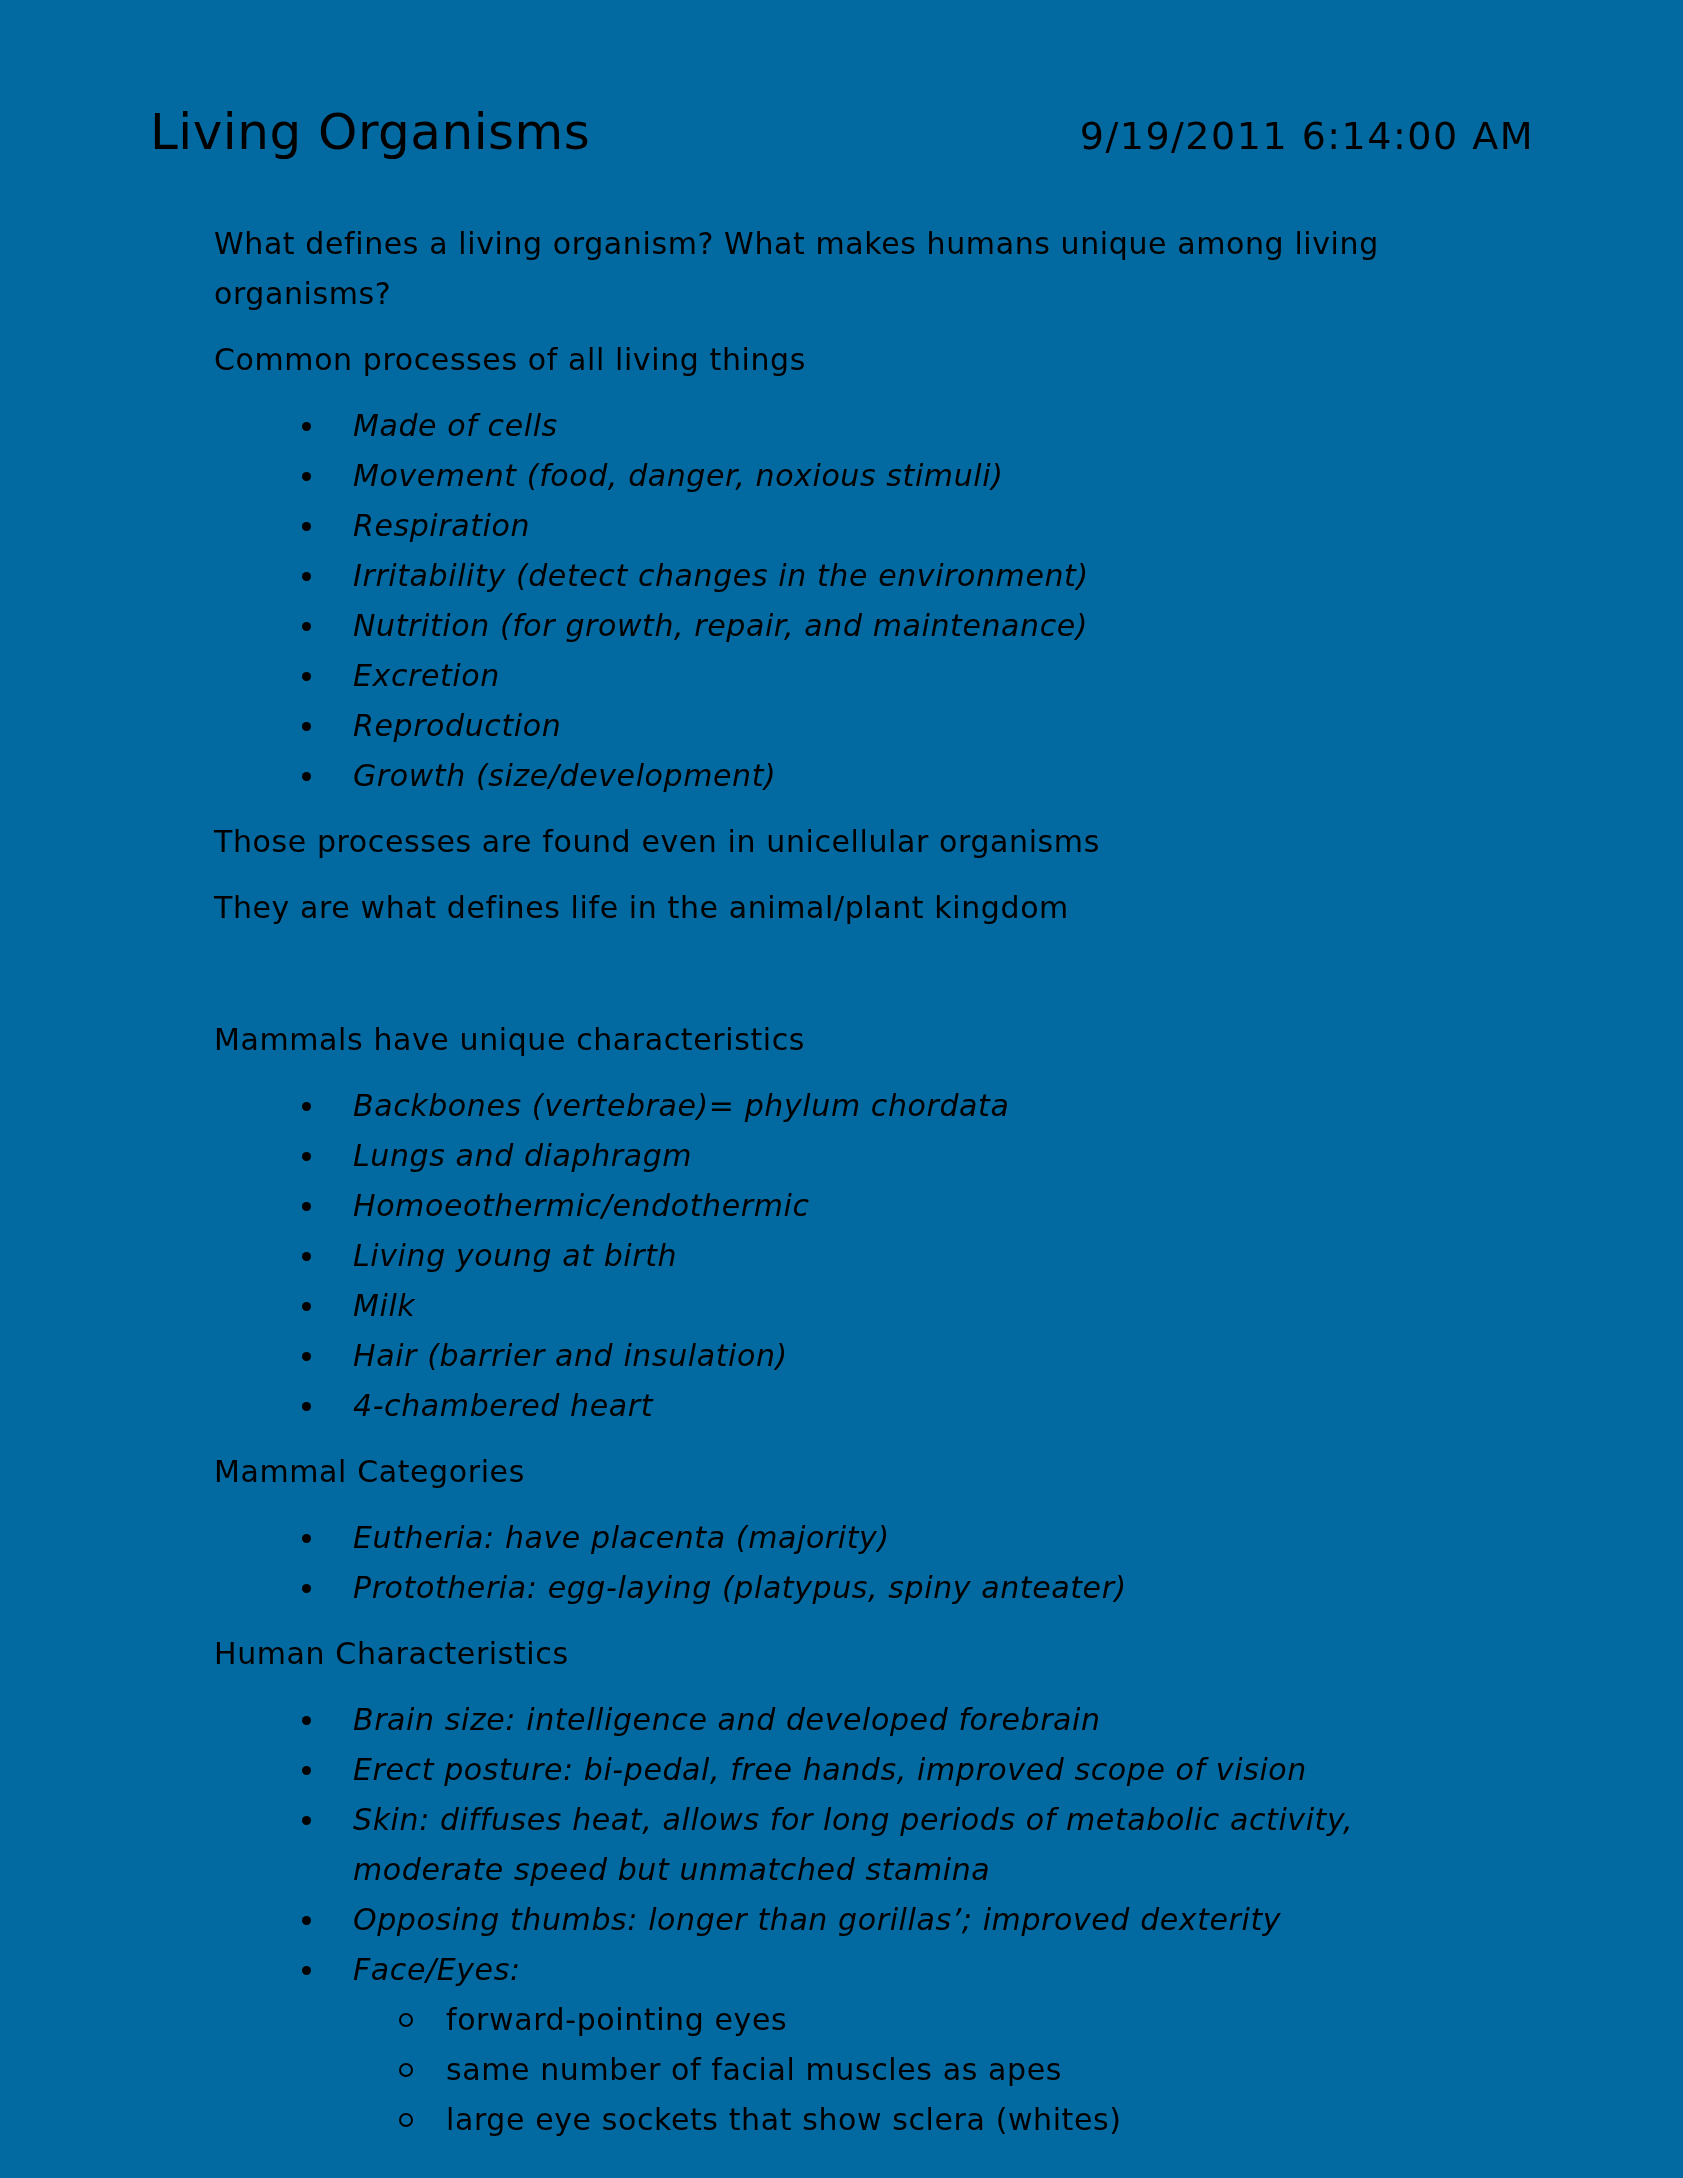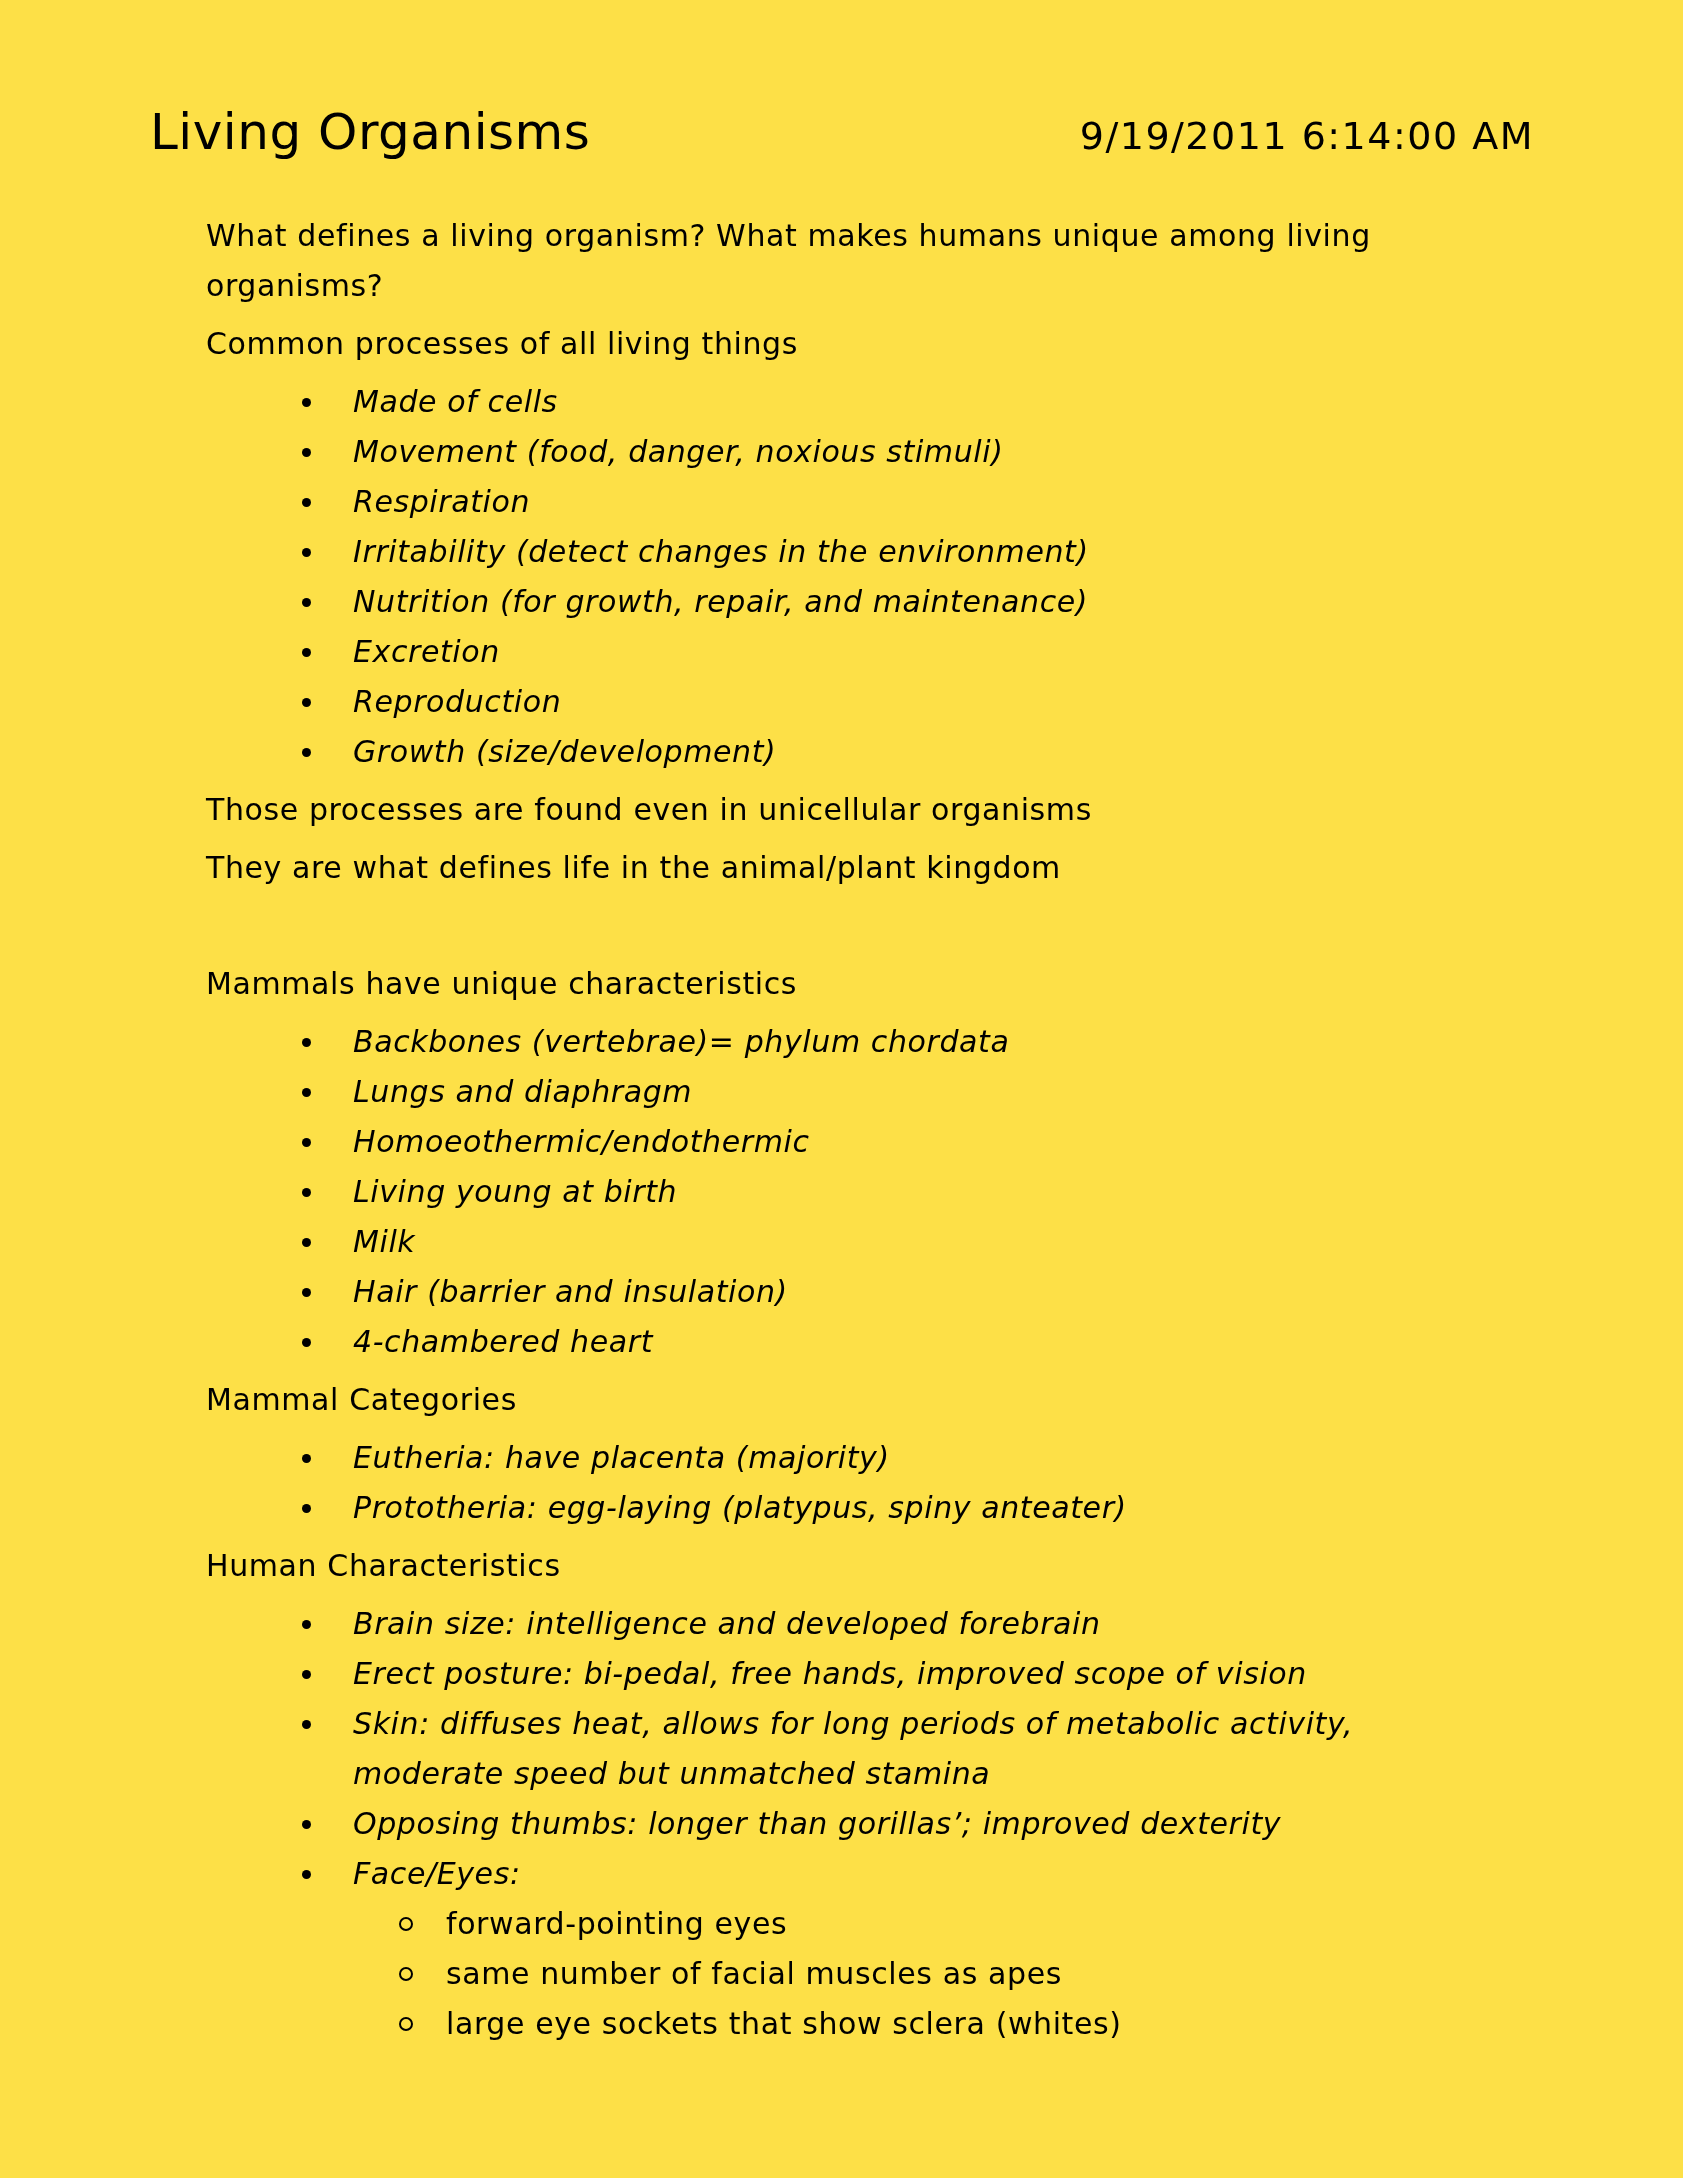--- a/index.html
+++ b/index.html
@@ -1,20 +1,20 @@
 <!DOCTYPE html>
 <html><head>
 <meta charset="utf-8">
 <style>
   html, body { margin: 0; padding: 0; background: #ffffff; }
   .page {
     position: relative;
     width: 1683px;
     height: 2178px;
-    background: #fde047;
+    background: #0369a1;
     color: #000000;
     font-family: "DejaVu Sans", "Liberation Sans", sans-serif;
     overflow: hidden;
   }
   .header {
     position: absolute;
     left: 150px;
     right: 149px;
     top: 103px;
     display: flex;
@@ -35,21 +35,21 @@
   }
   .content {
     position: absolute;
     left: 198px;
     top: 203px;
     width: 1335px;
     font-size: 30px;
     line-height: 50px;
     letter-spacing: 0.6px;
   }
-  .para { margin: 8px; }
+  .para { margin: 16px; }
   .prewrap { white-space: pre-line; }
   .blank { height: 50px; }
   ul { list-style: none; margin: 0; padding: 0; }
   ul.l1 > li {
     position: relative;
     padding-left: 155px;
     min-height: 50px;
     font-style: italic;
   }
   ul.l1 > li > .dot {

